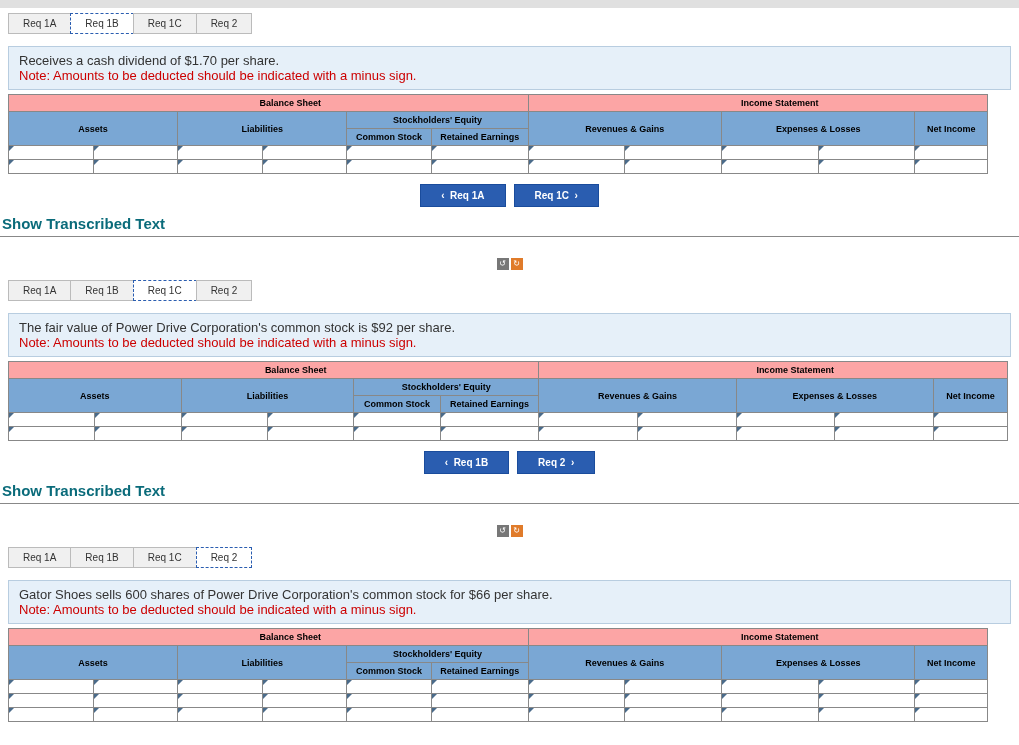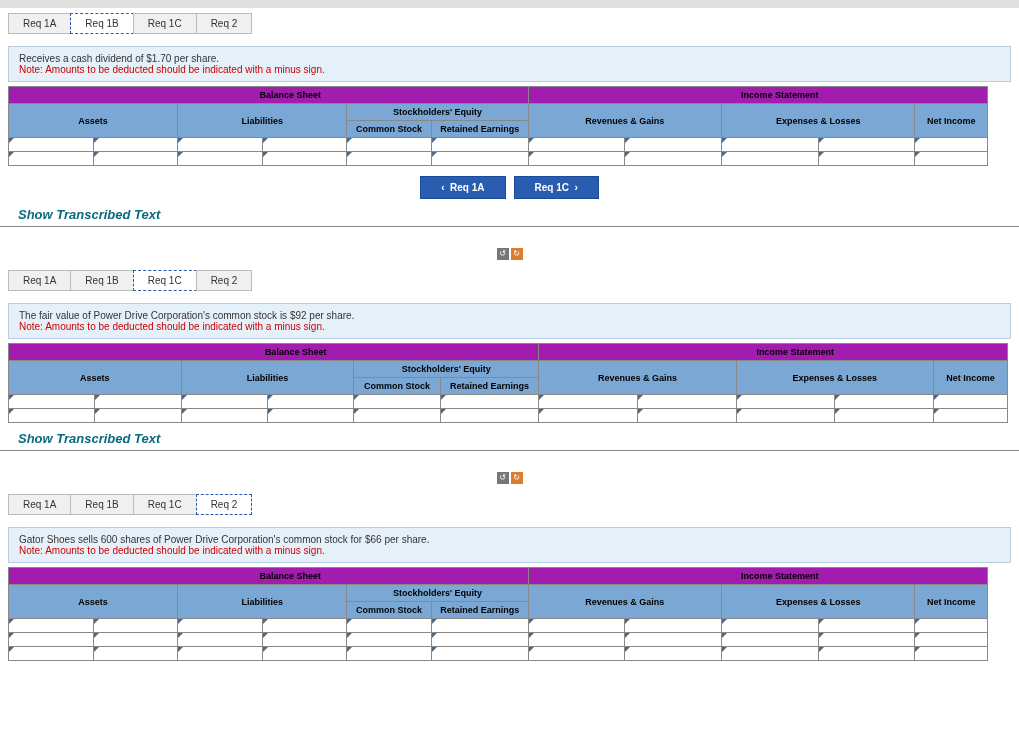--- a/index.html
+++ b/index.html
@@ -33,21 +33,21 @@
   }
   .tab.active {
     background: #fff;
     border: 1px dashed #2a5db0;
   }
   .promptbox {
     background: #e6f0f9;
     border: 1px solid #b8cde0;
     padding: 6px 10px;
     margin: 0 8px;
-    font-size: 10px;
+    font-size: 13px;
   }
   .promptbox .note { color: #c00; }
   .grid-wrap {
     margin: 4px 8px 0 8px;
   }
   table.ws {
     border-collapse: collapse;
     width: 100%;
     table-layout: fixed;
   }
@@ -56,21 +56,21 @@
     padding: 3px 4px;
     font-size: 9px;
     text-align: center;
     font-weight: bold;
   }
   table.ws th {
     background: #7aa7d4;
     color: #000;
   }
   table.ws th.sup {
-    background: #a21caf;
+    background: #fca5a5;
     color: #000;
     padding-left: 48px;
   }
   table.ws td {
     background: #fff;
     height: 14px;
     position: relative;
   }
   .cell-corner {
     position: absolute;
@@ -95,25 +95,24 @@
     cursor: pointer;
   }
   .btn.disabled {
     background: #b8c8dc;
     border-color: #a0b0c4;
     color: #fff;
     cursor: default;
   }
   .showlink {
     color: #0a6b7a;
-    font-size: 13px;
+    font-size: 15px;
     font-weight: bold;
-    margin: 8px 0 4px 18px;
+    margin: 8px 0 4px 2px;
     cursor: pointer;
-    font-style: italic;
   }
   hr.sep {
     border: none;
     border-top: 1px solid #888;
     margin: 4px 0 14px 0;
   }
   .mini-icons {
     text-align: center;
     margin: 8px 0 10px 0;
   }
@@ -363,20 +362,21 @@
               <td>
                 <span class="cell-corner"></span>
               </td>
               <td>
                 <span class="cell-corner"></span>
               </td>
             </tr>
           </tbody>
         </table>
       </div>
+      <div class="navbtns"><span class="btn">‹&nbsp;&nbsp;Req 1B</span><span class="btn">Req 2&nbsp;&nbsp;›</span></div>
       <div class="showlink">Show Transcribed Text</div>
       <hr class="sep">
     </div>
     <div class="section">
       <div class="mini-icons"><span class="mi gray">↺</span><span class="mi orange">↻</span></div>
       <div class="tabs">
         <div class="tab">Req 1A</div>
         <div class="tab">Req 1B</div>
         <div class="tab">Req 1C</div>
         <div class="tab active">Req 2</div>

